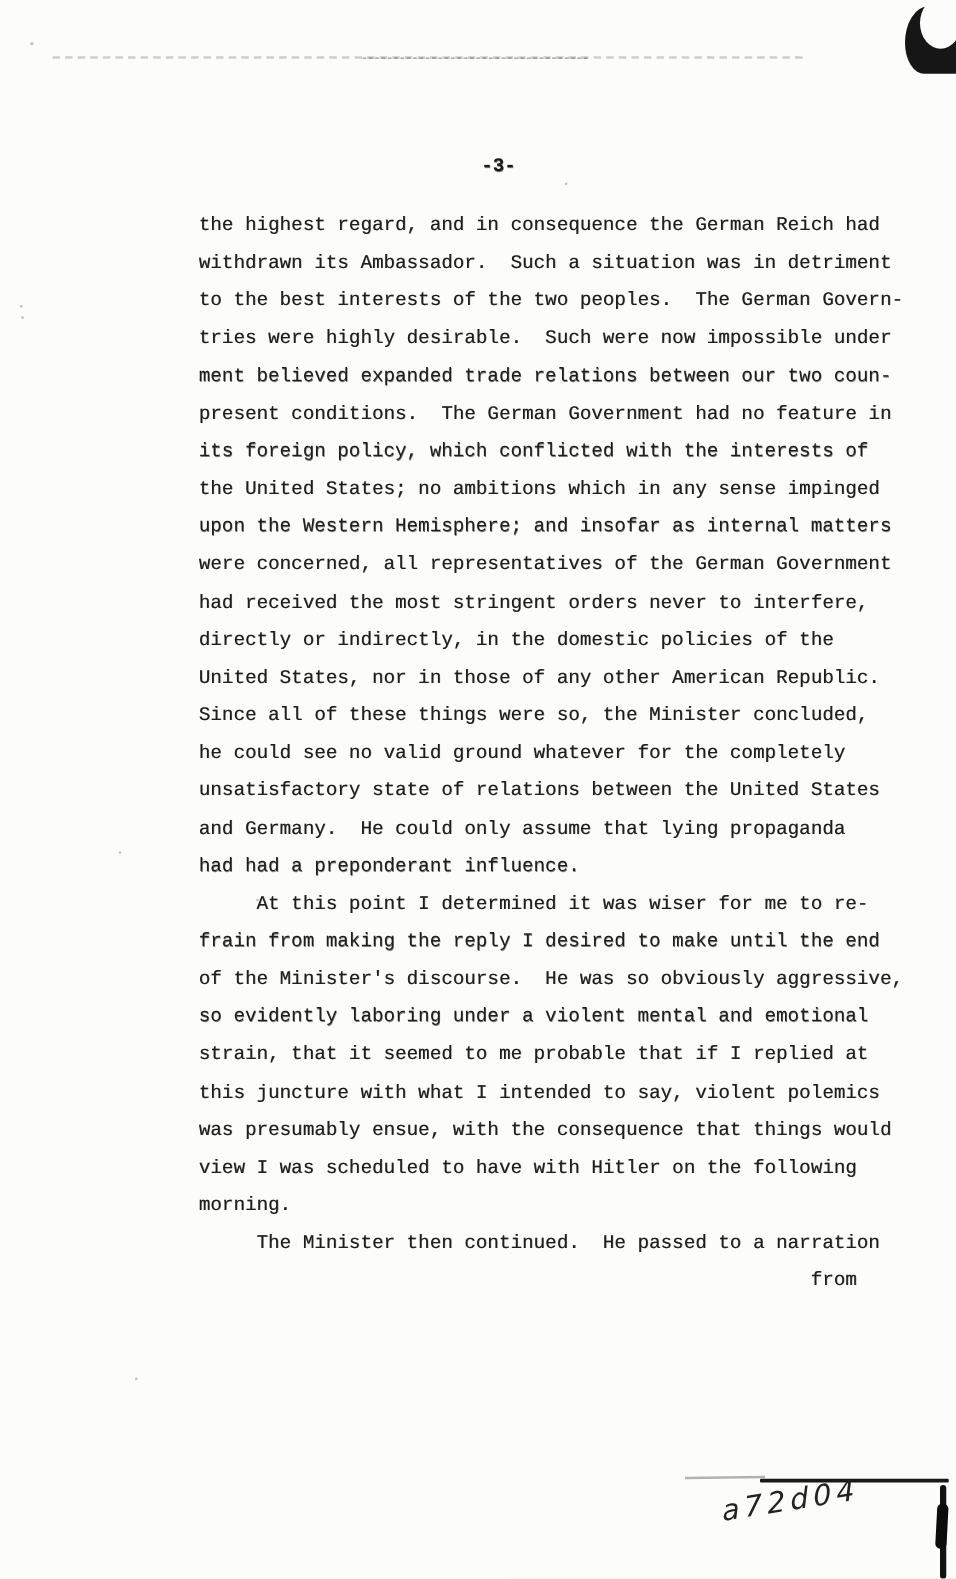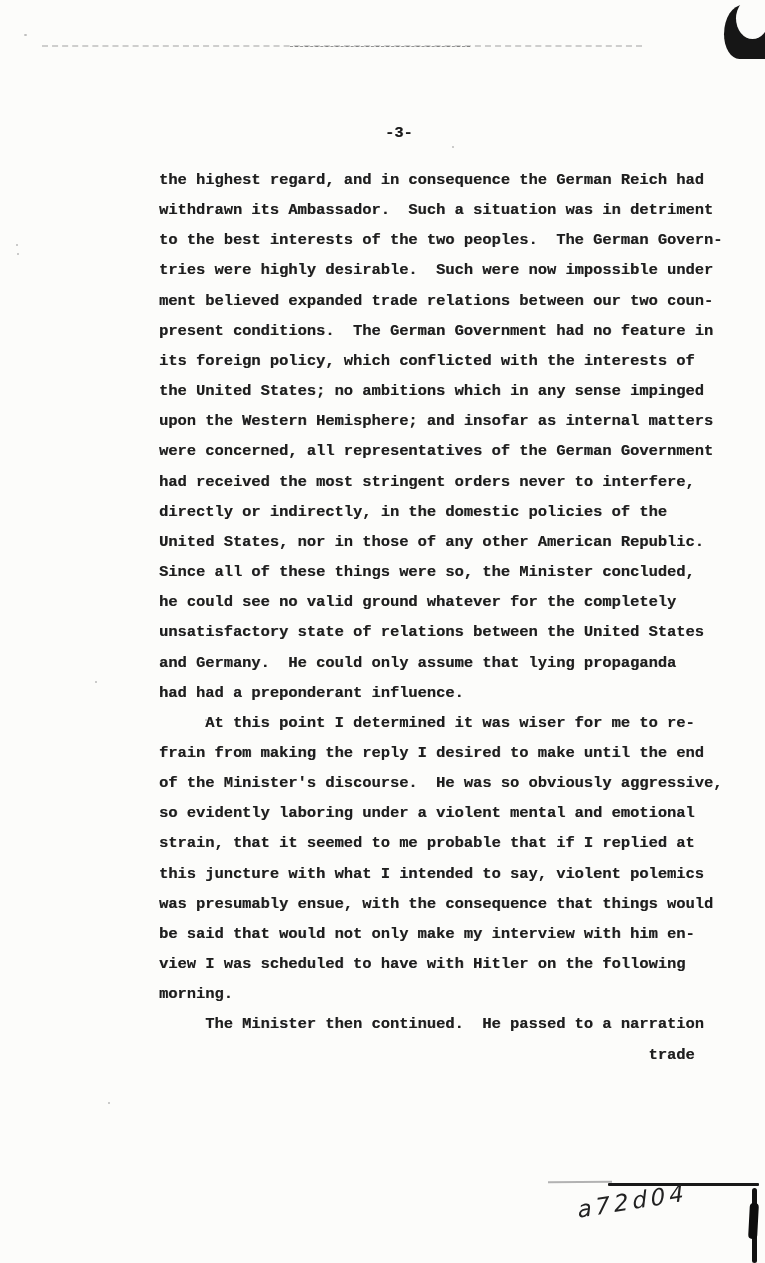--- a/index.html
+++ b/index.html
@@ -20,21 +20,21 @@
     position: absolute;
     left: 159px;
     top: 165px;
     width: 590px;
     color: #1e1e1e;
   }
   .tline {
     white-space: pre;
     font-family: "Liberation Mono", monospace;
     font-size: 15.4px;
-    font-weight: 700;
+    font-weight: 400;
     line-height: 30.15px;
     letter-spacing: 0px;
     text-shadow: 0.4px 0.3px 0 rgba(20,20,20,0.55);
   }
   .page-number {
     position: absolute;
     left: 385px;
     top: 124px;
     font-family: "Liberation Mono", monospace;
     font-size: 15.4px;
@@ -185,25 +185,24 @@
       <div class="tline">unsatisfactory state of relations between the United States</div>
       <div class="tline">and Germany.  He could only assume that lying propaganda</div>
       <div class="tline">had had a preponderant influence.</div>
       <div class="tline">     At this point I determined it was wiser for me to re-</div>
       <div class="tline">frain from making the reply I desired to make until the end</div>
       <div class="tline">of the Minister's discourse.  He was so obviously aggressive,</div>
       <div class="tline">so evidently laboring under a violent mental and emotional</div>
       <div class="tline">strain, that it seemed to me probable that if I replied at</div>
       <div class="tline">this juncture with what I intended to say, violent polemics</div>
       <div class="tline">was presumably ensue, with the consequence that things would</div>
-      <div class="tline">be said that would not only make my interview with him en-</div>
       <div class="tline">view I was scheduled to have with Hitler on the following</div>
       <div class="tline">morning.</div>
       <div class="tline">     The Minister then continued.  He passed to a narration</div>
-      <div class="tline">                                                     trade</div>
+      <div class="tline">                                                     from</div>
     </div>
 
   <div class="br-line-gray"></div>
   <div class="br-line-black"></div>
   <div class="br-streak"></div>
   <div class="br-streak2"></div>
 
   <div class="annotation">a72d04</div>
 
 </div>

